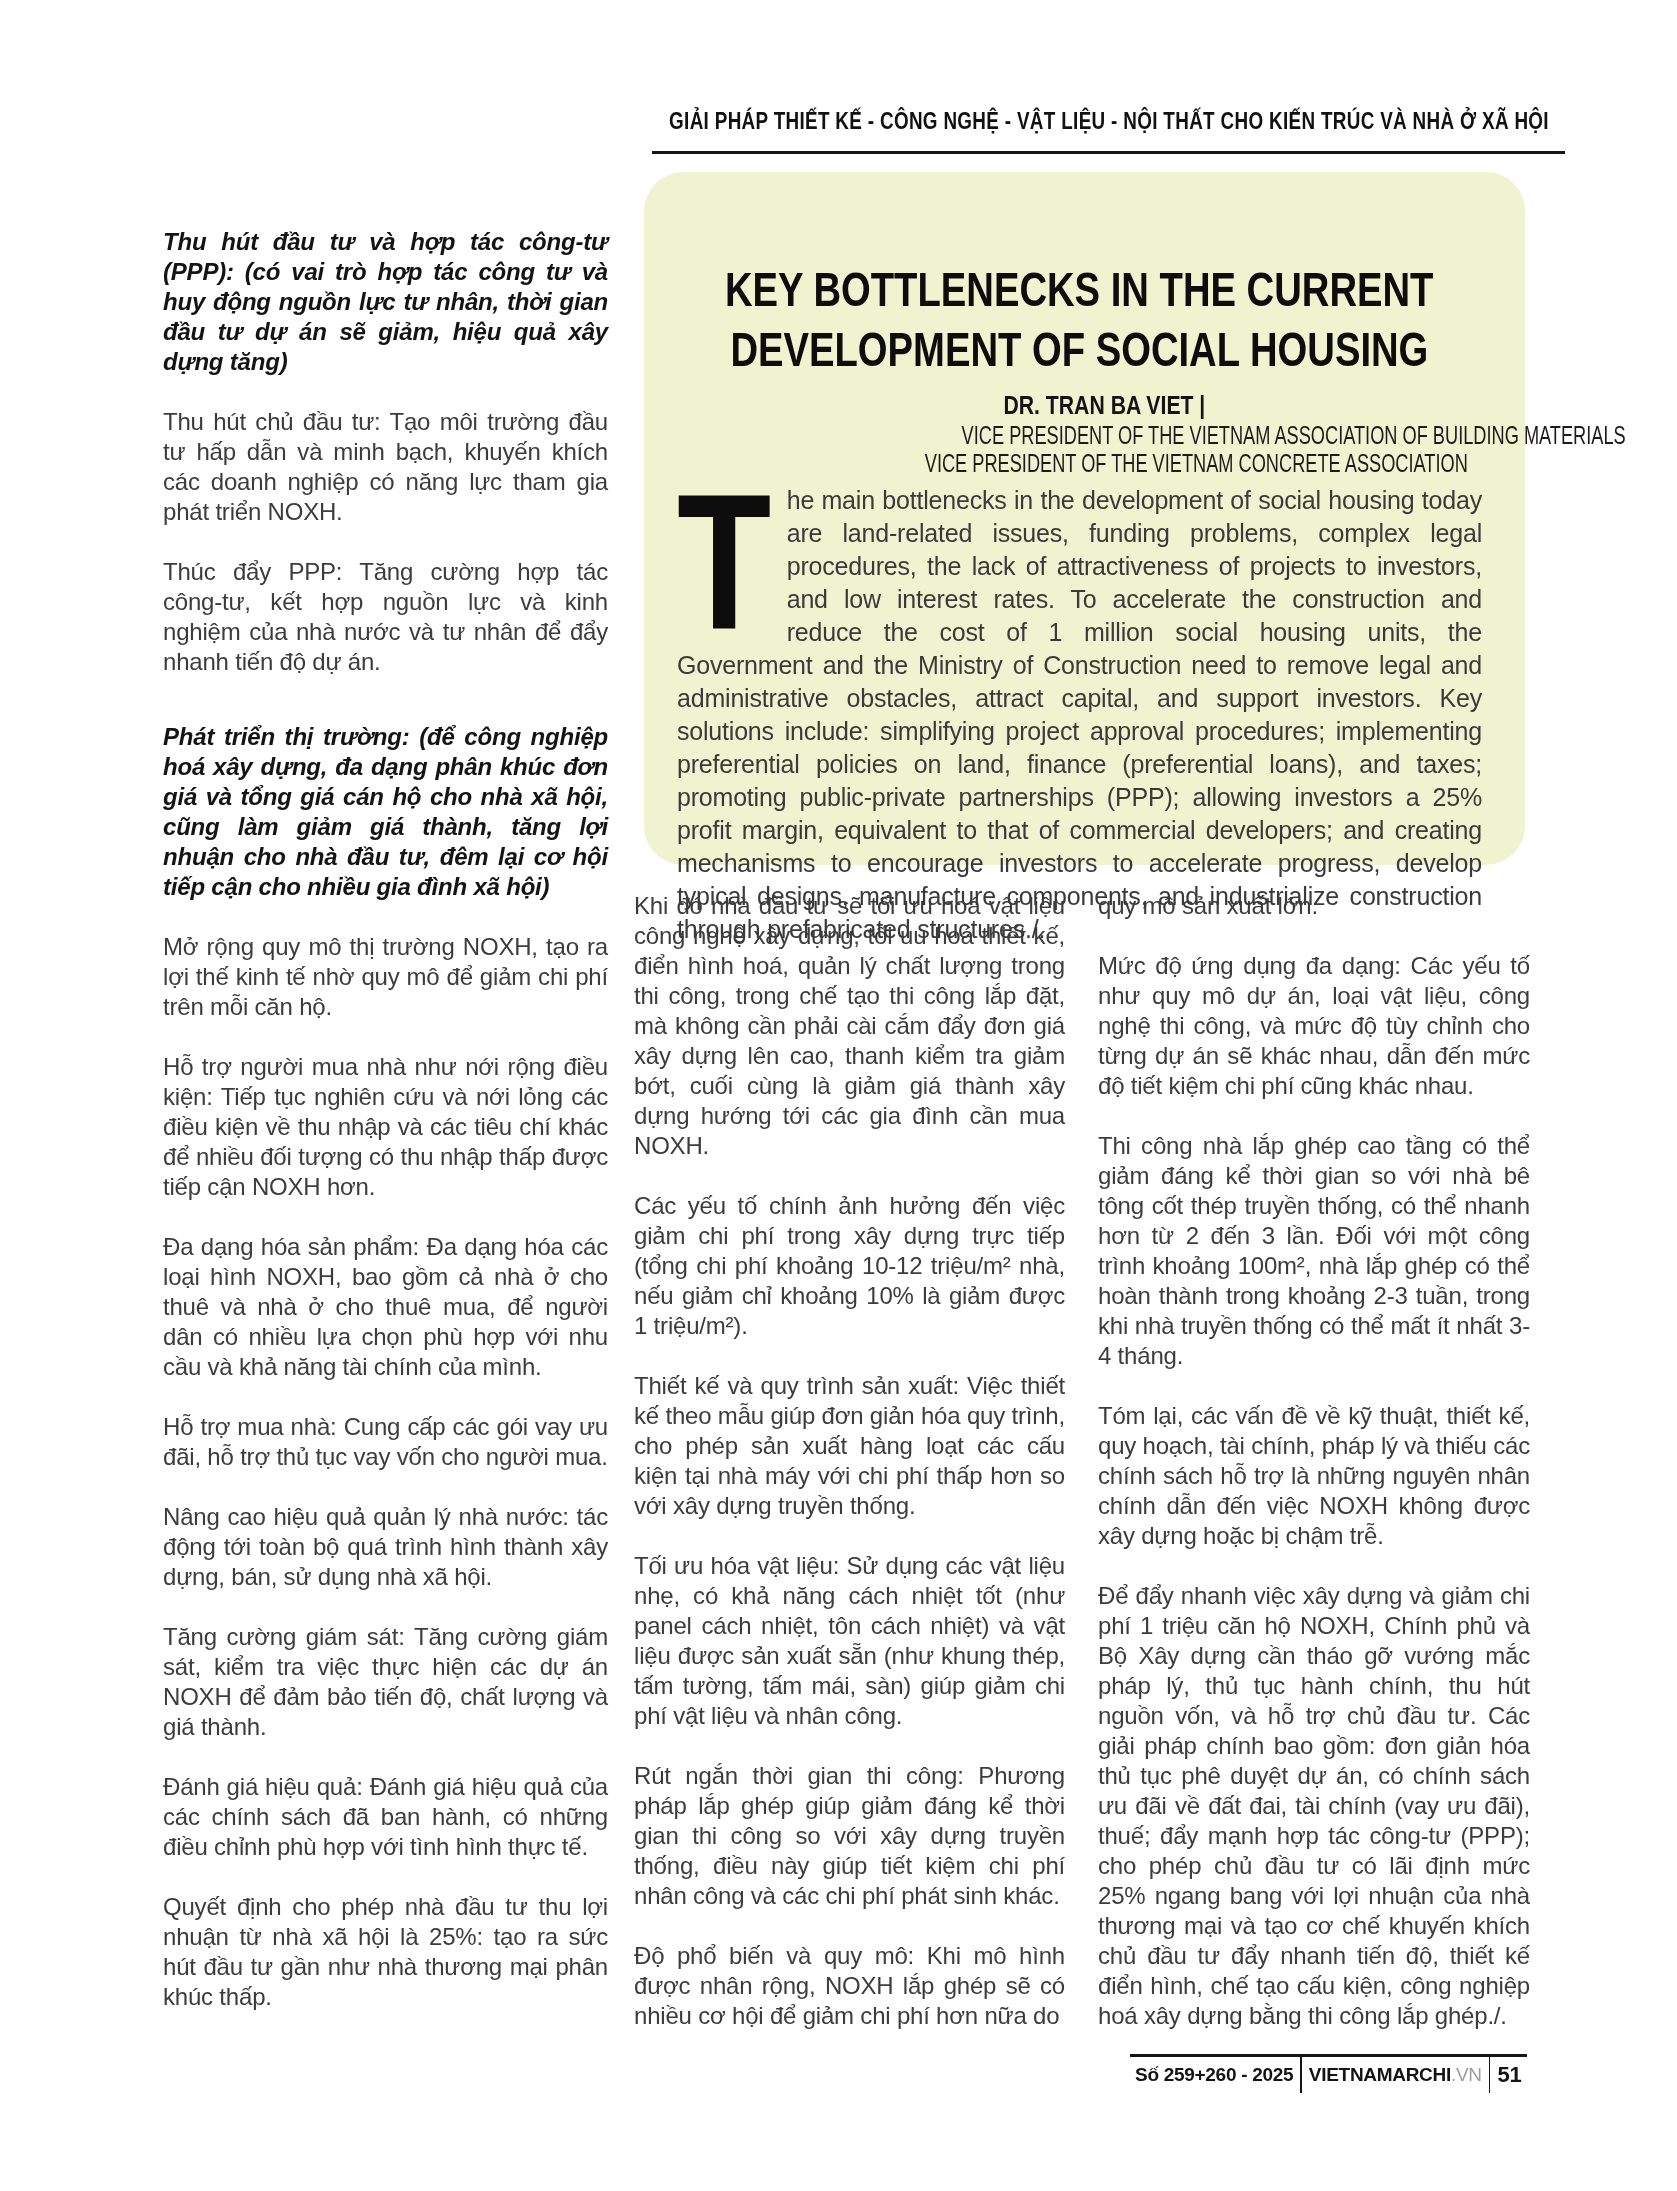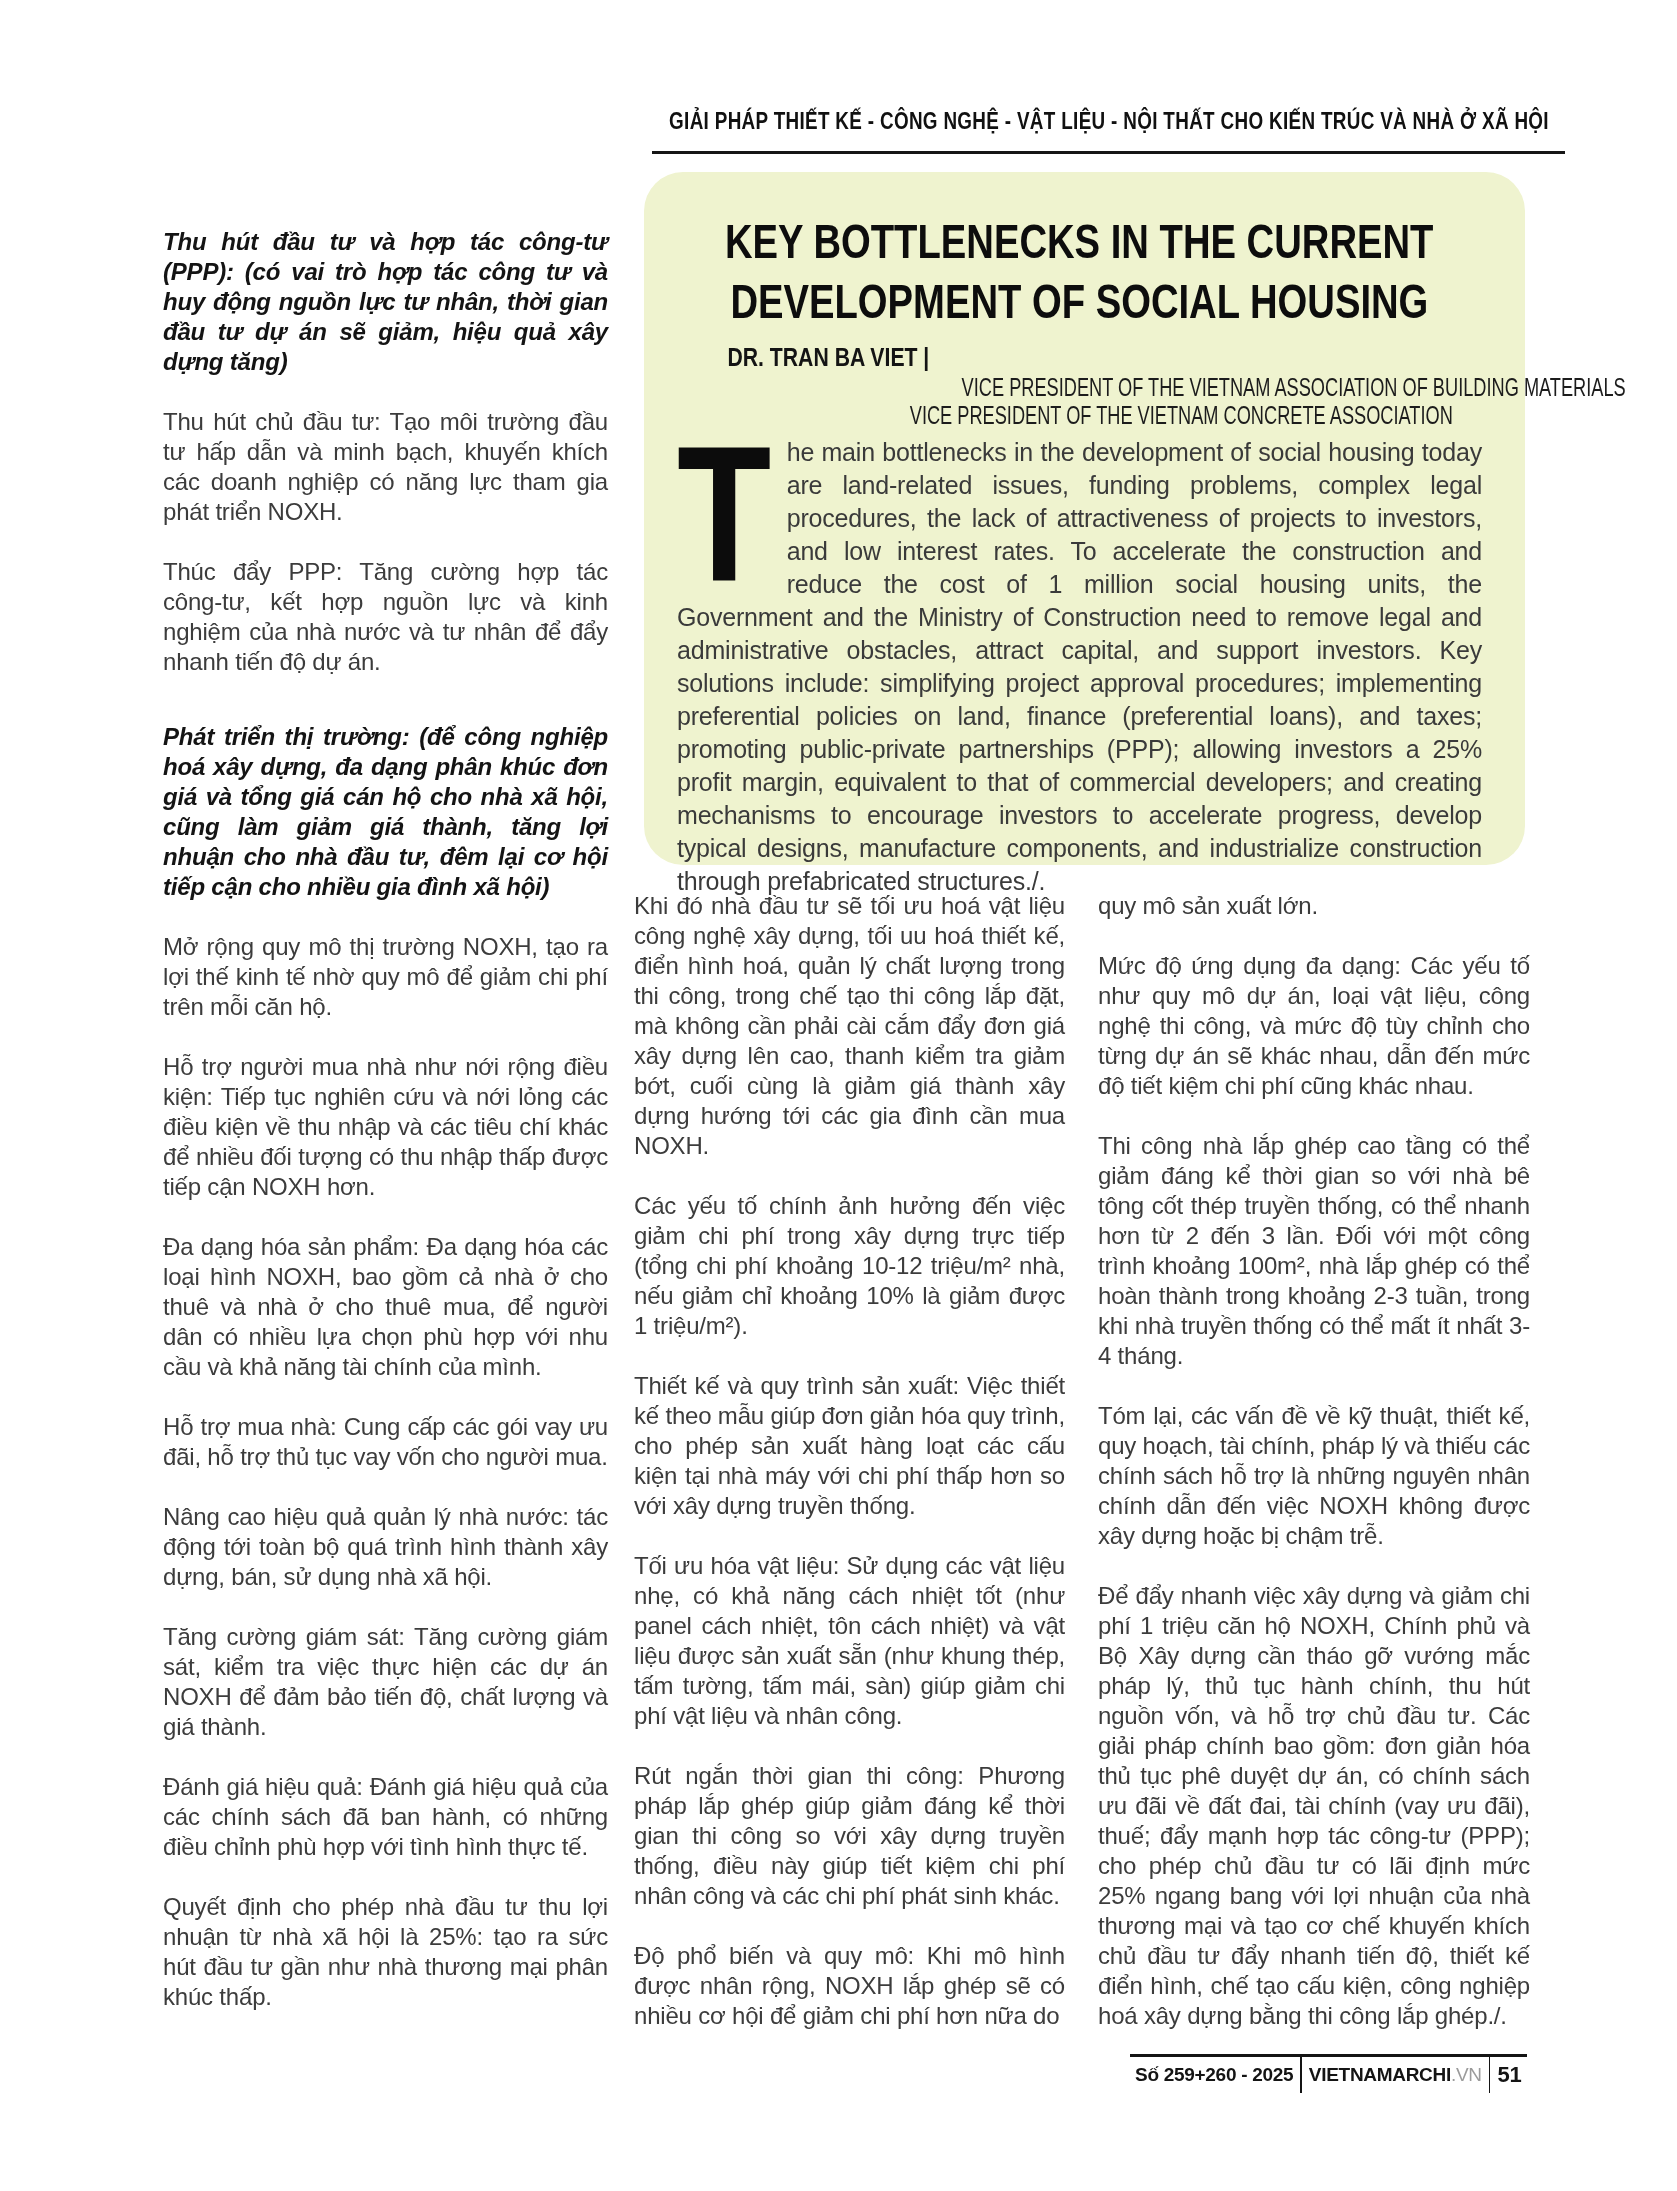--- a/index.html
+++ b/index.html
@@ -29,29 +29,29 @@
     font-size:24px;line-height:30px;text-align:justify;
     margin:0 0 30px 0;letter-spacing:-0.2px;color:#3c3c3c;
   }
   p.lead{font-weight:bold;font-style:italic;color:#141414;margin-top:45px;}
   
   .abstract-box{
     position:absolute;left:644px;top:172px;width:881px;height:693px;
     background:#eff3cf;border-radius:39px;box-sizing:border-box;
     padding:39px 43px 0 33px;
   }
-  .box-title{color:#0d0d0d;}
+  .box-title{color:#0d0d0d;margin-top:48px;}
   .box-title-line{
     display:flex;justify-content:center;height:60px;align-items:center;
   }
   .box-title-line span{
     display:inline-block;white-space:nowrap;font-weight:bold;font-size:49px;
     transform:scaleX(0.78);transform-origin:center center;letter-spacing:0;
   }
-  .box-author{margin-top:11px;text-align:left;color:#141414;}
+  .box-author{margin-top:11px;text-align:center;color:#141414;}
   .author-name-line{height:31px;line-height:31px;}
   .author-name-line span{
     display:inline-block;white-space:nowrap;font-weight:bold;font-size:26.5px;
     transform:scaleX(0.80);transform-origin:right center;
   }
   .author-role-line{height:28px;line-height:28px;}
   .author-role-line span{
     display:inline-block;white-space:nowrap;font-size:26px;font-weight:normal;
     transform:scaleX(0.70);transform-origin:right center;color:#1c1c1c;
   }

